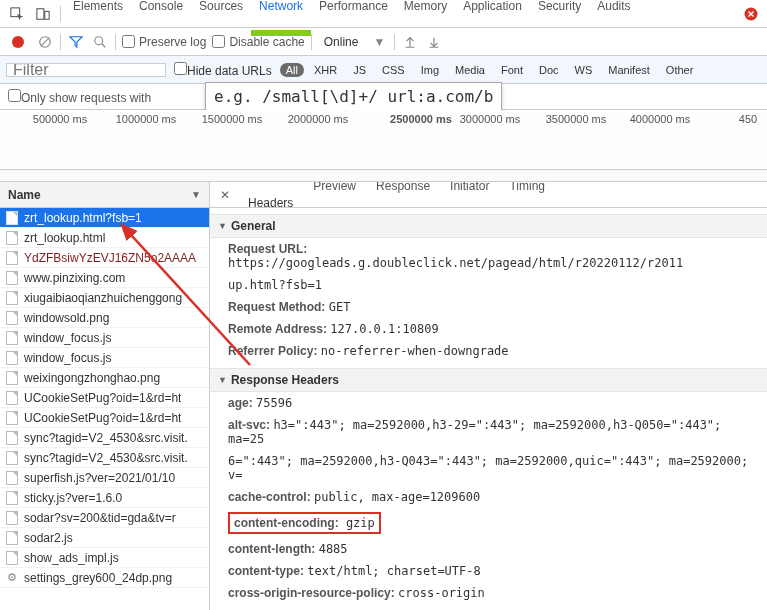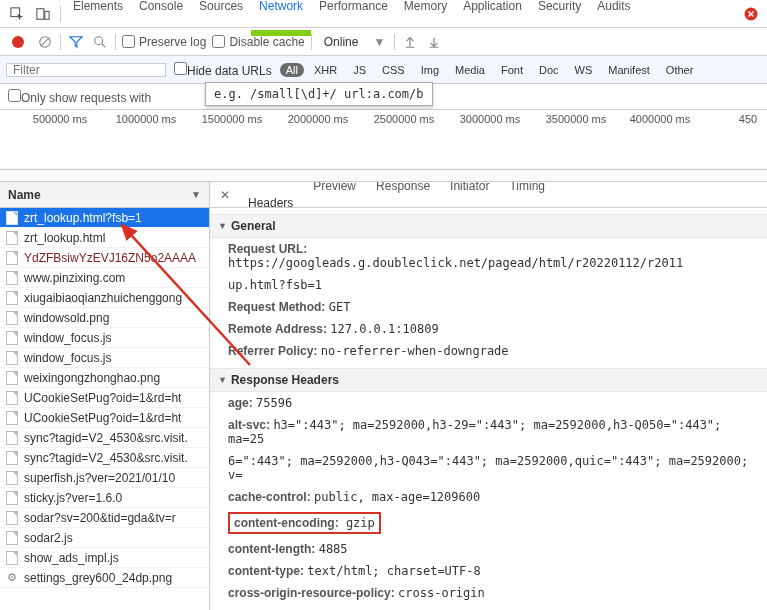--- a/index.html
+++ b/index.html
@@ -9,25 +9,25 @@
 .top-tabs .tab { padding: 0 8px; height: 44px; line-height: 28px; color: #555; cursor: pointer; }
 .top-tabs .tab.active { color: #1a73e8; border-bottom: 6px solid #84cc16; }
 .top-tabs .close { width: 24px; height: 24px; display: flex; align-items: center; justify-content: center; color: #d93025; margin-left: auto; font-size: 16px; }
 .toolbar { height: 28px; display: flex; align-items: center; border-bottom: 1px solid #ccc; padding: 0 6px; gap: 6px; }
 .toolbar .recdot { width: 12px; height: 12px; border-radius: 50%; background: #d93025; margin: 0 6px; }
 .toolbar .ticon { color: #888; display: flex; align-items: center; justify-content: center; width: 18px; }
 .toolbar .ticon.blue { color: #1a73e8; }
 .toolbar .sep { width: 1px; height: 16px; background: #ccc; }
 .toolbar label { display: flex; align-items: center; gap: 4px; color: #555; }
 .filterbar { height: 28px; display: flex; align-items: center; padding: 0 6px; gap: 8px; border-bottom: 1px solid #ccc; background: #f2f7fd; }
-.filterbar input.filter { width: 160px; height: 14px; border: 1px solid #ccc; padding: 0 6px; font-size: 12px; }
+.filterbar input.filter { width: 160px; height: 14px; border: 1px solid #ccc; padding: 0 6px; font-size: 16px; }
 .filterbar .chip { padding: 1px 6px; border-radius: 8px; color: #333; cursor: pointer; font-size: 11px; }
 .filterbar .chip.all { background: #6b6b6b; color: #fff; }
 .optrow { height: 26px; display: flex; align-items: center; padding: 0 8px; gap: 6px; border-bottom: 1px solid #ccc; color: #555; }
-.tooltip { position: absolute; border: 1px solid #aaa; background: #fff; padding: 4px 8px; font-family: monospace; font-size: 12px; box-shadow: 0 2px 4px rgba(0,0,0,.2); }
+.tooltip { position: absolute; border: 1px solid #aaa; background: #fff; padding: 4px 8px; font-family: monospace; font-size: 16px; box-shadow: 0 2px 4px rgba(0,0,0,.2); }
 .timeline { height: 60px; border-bottom: 1px solid #ccc; position: relative; background: #fdfdfd; }
 .timeline .tick { position: absolute; top: 3px; font-size: 11px; color: #555; transform: translateX(-50%); }
 .main { display: flex; height: calc(610px - 28px - 28px - 28px - 26px - 60px - 12px); }
 .gap { height: 12px; border-bottom: 1px solid #ccc; background: #fafafa; }
 .left { width: 210px; border-right: 1px solid #ccc; display: flex; flex-direction: column; }
 .left .head { height: 26px; display: flex; align-items: center; justify-content: space-between; padding: 0 8px; border-bottom: 1px solid #ccc; background: #f3f3f3; font-weight: 600; color: #333; }
 .left .head .dd { color: #666; font-size: 10px; }
 .left .list { flex: 1; overflow: hidden; }
 .left .row { height: 20px; display: flex; align-items: center; padding: 0 6px; gap: 6px; border-bottom: 1px solid #f2f2f2; white-space: nowrap; overflow: hidden; text-overflow: ellipsis; cursor: pointer; }
 .left .row.selected { background: #1a73e8; color: #fff; }
@@ -156,21 +156,21 @@
   <label><input type="checkbox" style=""><span>Only show requests with</span></label>
 </div>
 
 <div class="tooltip" style="left:205px;top:82px;">e.g. /small[\d]+/ url:a.com/b</div>
 
 <div class="timeline" id="timeline">
     <span class="tick" style="left: 60px;">500000 ms</span>
     <span class="tick" style="left: 146px;">1000000 ms</span>
     <span class="tick" style="left: 232px;">1500000 ms</span>
     <span class="tick" style="left: 318px;">2000000 ms</span>
-    <span class="tick" style="left: 404px;">2500000 ms</span>
+    <span class="tick" style="left: 421px; font-weight: bold;">2500000 ms</span>
     <span class="tick" style="left: 490px;">3000000 ms</span>
     <span class="tick" style="left: 576px;">3500000 ms</span>
     <span class="tick" style="left: 660px;">4000000 ms</span>
     <span class="tick" style="left: 748px;">450</span>
   </div>
 
 <div class="gap"></div>
 
 <div class="main">
   <div class="left">

